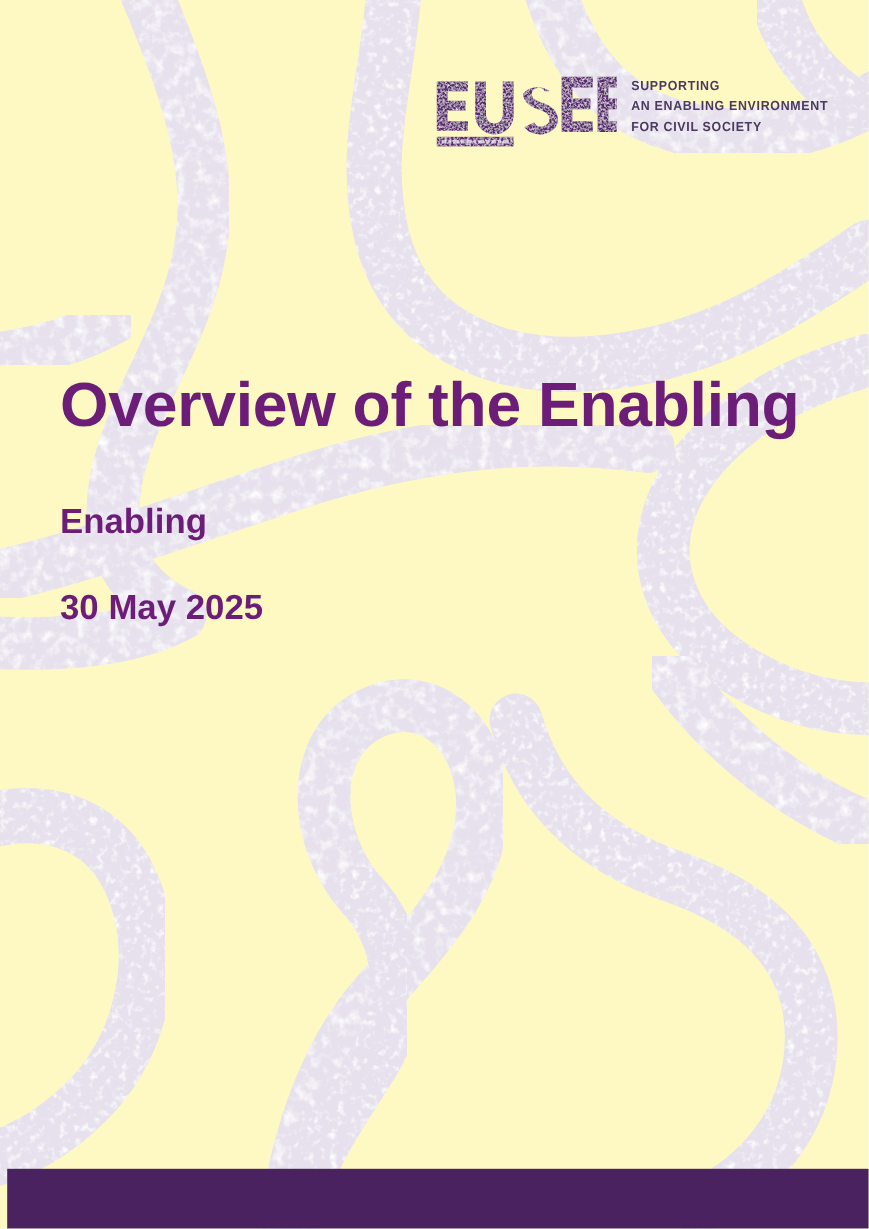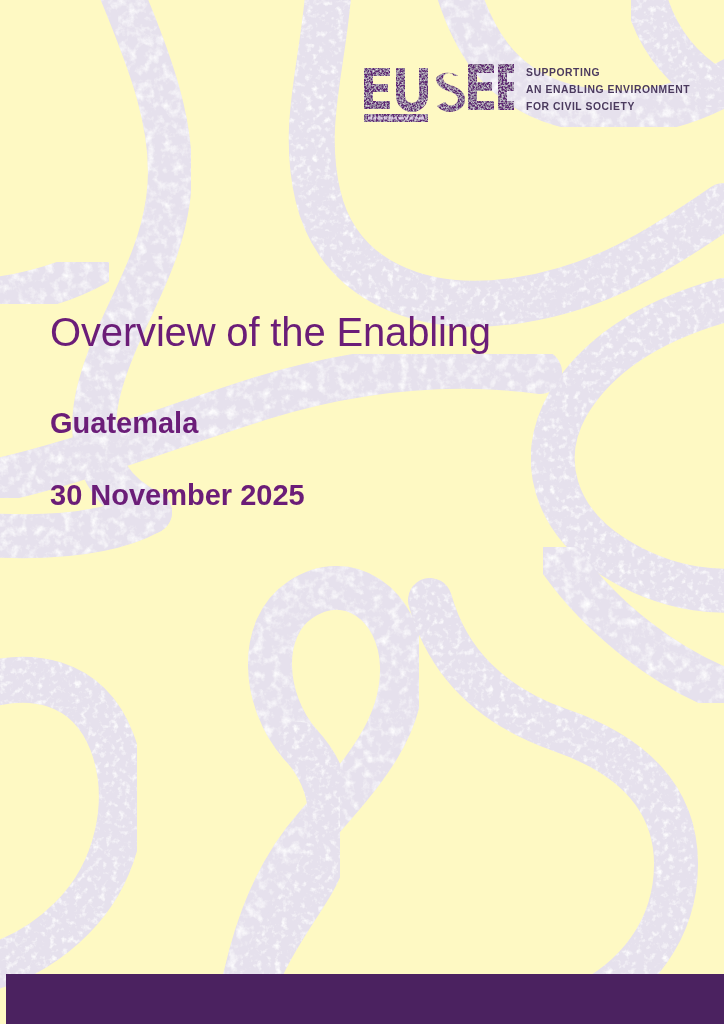--- a/index.html
+++ b/index.html
@@ -57,22 +57,22 @@
 
   
   .text-block {
     position:absolute;
     left:50px; top:312px;
     width:620px;
     z-index:3;
   }
   .doc-title {
     color:#6b1d78;
-    font-size:40px;
-    font-weight:normal;
+    font-size:52px;
+    font-weight:bold;
     line-height:1.0;
     letter-spacing:-0.004em;
   }
   .doc-title .line { display:block; }
   .doc-title .line + .line { margin-top:42px; }
 
   .doc-subtitle {
     margin-top:57px;
     color:#6b1d78;
     font-size:29px;
@@ -257,19 +257,19 @@
       <div>SUPPORTING</div>
       <div>AN ENABLING ENVIRONMENT</div>
       <div>FOR CIVIL SOCIETY</div>
     </div>
   </div>
 
   <div class="text-block">
     <h1 class="doc-title">
       <span class="line">Overview of the Enabling</span>
     </h1>
-    <div class="doc-subtitle">Guatemala</div>
-    <div class="doc-date">30 November 2025</div>
+    <div class="doc-subtitle">Enabling</div>
+    <div class="doc-date">30 May 2025</div>
   </div>
 
   <div class="bottom-bar"></div>
 
 </div>
 
 </body></html>

